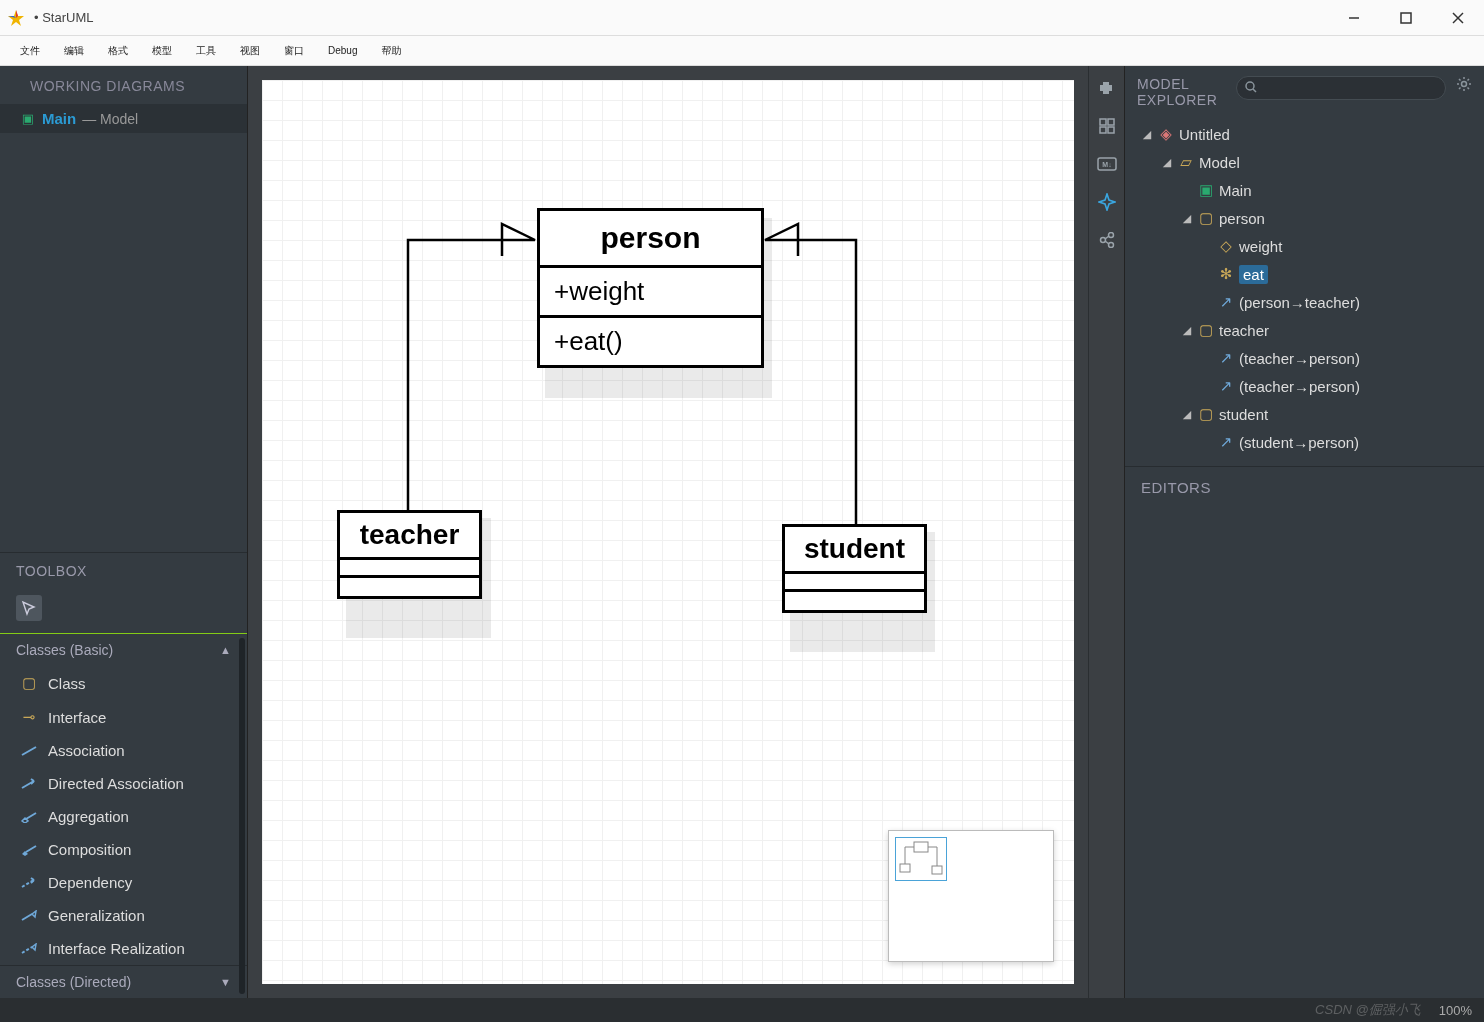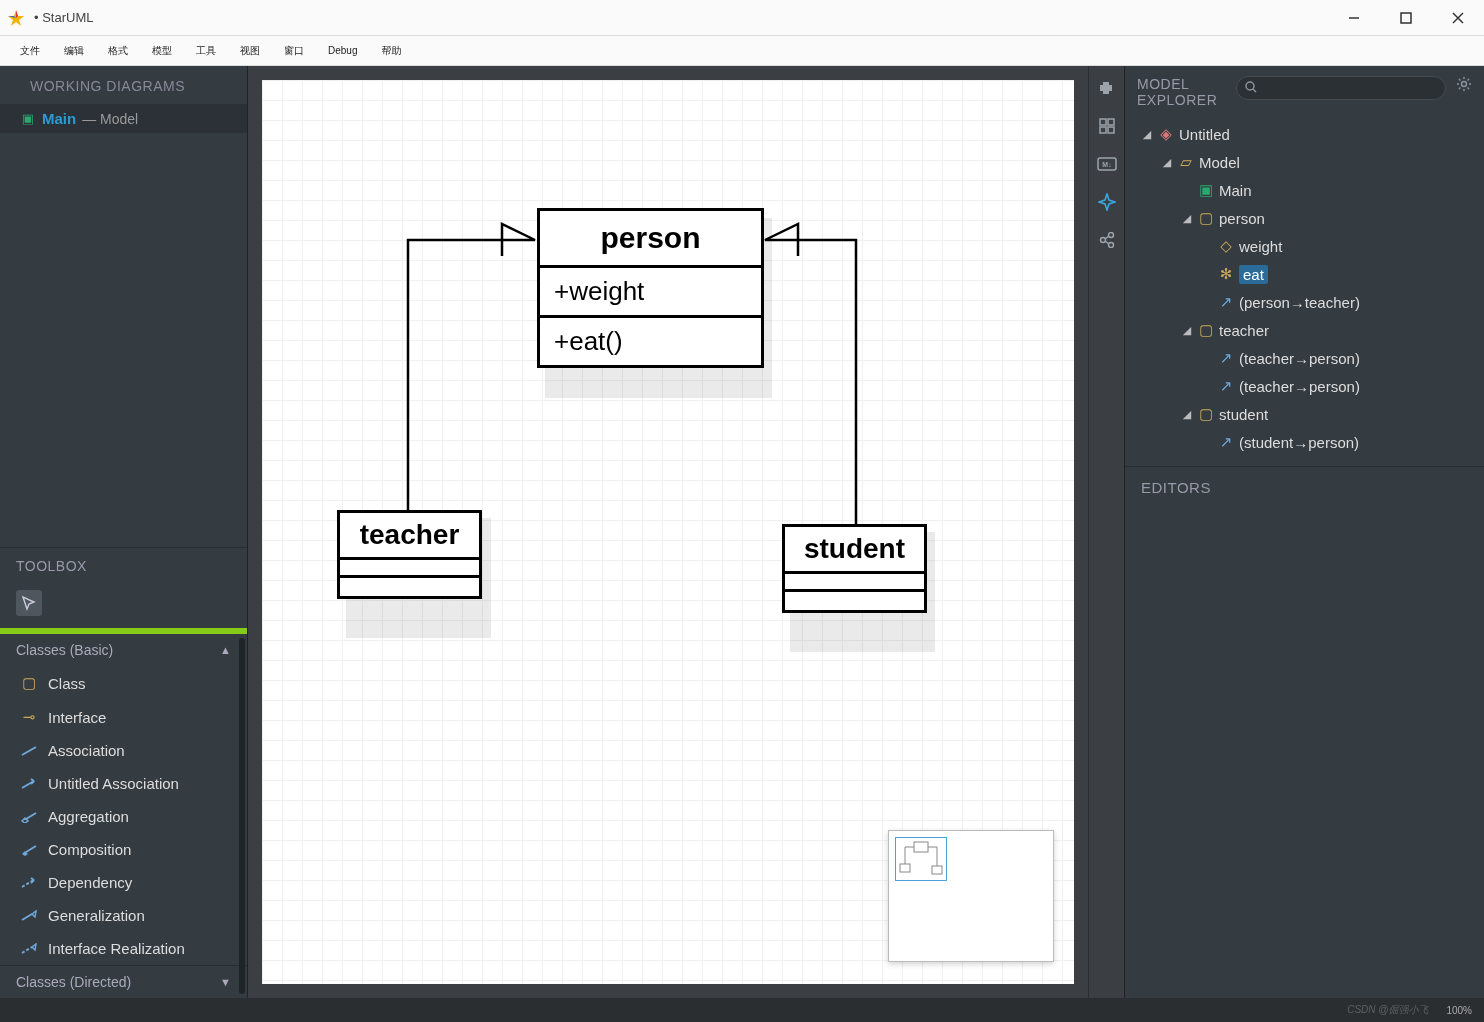--- a/index.html
+++ b/index.html
@@ -18,21 +18,21 @@
   .wd-item .main { color:#2b9bd4; font-weight:bold; font-size:15px; }
   .wd-item .sub { color:#999; margin-left:6px; font-size:14px; }
   .left-spacer { flex:1; }
   .toolbox-head { padding:10px 16px; color:#99a; font-size:14px; letter-spacing:0.5px; }
   .cursor-row { padding:6px 16px 12px; }
   .cursor-box { width:26px; height:26px; background:#4e565e; border-radius:3px; display:flex; align-items:center; justify-content:center; }
   .section-row { display:flex; align-items:center; justify-content:space-between; padding:8px 16px; color:#aab; font-size:14px; }
   .tool-item { display:flex; align-items:center; padding:8px 14px 8px 18px; color:#ddd; font-size:15px; }
   .tool-item .ti-icon { width:22px; display:flex; align-items:center; justify-content:center; margin-right:8px; }
   .section-divider { border-top:1px solid #272c30; }
-  .tools-scroll { position:relative; border-top:6px solid #84cc16; }
+  .tools-scroll { position:relative; border-top:1px solid #84cc16; }
   .tools-scroll::after { content:""; position:absolute; right:2px; top:4px; bottom:4px; width:6px; background:#1f2428; border-radius:3px; }
   
   .center { flex:1; background:#3b3f43; padding:14px; position:relative; }
   .canvas-wrap { position:relative; width:100%; height:100%; background:#fff; 
     background-image: linear-gradient(#f0f0f0 1px, transparent 1px), linear-gradient(90deg, #f0f0f0 1px, transparent 1px);
     background-size: 20px 20px;
     overflow:hidden;
   }
   .uml-class { position:absolute; background:#fff; border:3px solid #000; }
   .uml-shadow { position:absolute; background:rgba(80,80,80,0.12); }
@@ -55,21 +55,21 @@
   .me-gear { width:20px; text-align:center; color:#99a; }
   .tree { padding:2px 8px 10px 8px; font-size:15px; color:#ddd; }
   .trow { display:flex; align-items:center; height:28px; position:relative; }
   .arrow { width:16px; text-align:center; color:#bbb; font-size:11px; }
   .ticon { width:22px; text-align:center; margin-right:2px; }
   .tlabel { }
   .sel { background:#2b6b99; color:#fff; padding:1px 4px; border-radius:2px; }
   .ind1 { padding-left:6px; } .ind2 { padding-left:26px; } .ind3 { padding-left:46px; } .ind4 { padding-left:66px; }
   .editors-head { padding:12px 16px; color:#99a; font-size:15px; border-top:1px solid #272c30; flex:1; letter-spacing:0.5px;}
   
-  .status { height:24px; background:#2a2e31; display:flex; align-items:center; justify-content:flex-end; padding-right:12px; font-size:10px; color:#aaa; }
+  .status { height:24px; background:#2a2e31; display:flex; align-items:center; justify-content:flex-end; padding-right:12px; font-size:13px; color:#aaa; }
   
   .thumb { position:absolute; right:20px; bottom:22px; width:166px; height:132px; background:#fff; border:1px solid #bbb; box-shadow:0 2px 6px rgba(0,0,0,0.18); }
   .thumb .tinner { position:absolute; left:6px; top:6px; width:52px; height:44px; border:1px solid #4aa3d8; }
   svg.diagram-lines { position:absolute; left:0; top:0; }
 </style>
 </head>
 <body>
 
 <div class="titlebar">
   <div class="logo">
@@ -152,21 +152,21 @@
           </span>
         <span>Association</span>
       </div>
       <div class="tool-item">
         <span class="ti-icon">
             <svg width="18" height="12">
               <line x1="2" y1="10" x2="14" y2="3" stroke="#6fa8d8" stroke-width="2"></line>
               <path d="M14 3 L11 6 M14 3 L11 1" stroke="#6fa8d8" stroke-width="2"></path>
             </svg>
           </span>
-        <span>Untitled Association</span>
+        <span>Directed Association</span>
       </div>
       <div class="tool-item">
         <span class="ti-icon">
             <svg width="18" height="12">
               <line x1="6" y1="8" x2="16" y2="2" stroke="#6fa8d8" stroke-width="2"></line>
               <path d="M2 10 L5 7 L8 10 L5 12 Z" fill="none" stroke="#6fa8d8" stroke-width="1.5"></path>
             </svg>
           </span>
         <span>Aggregation</span>
       </div>

